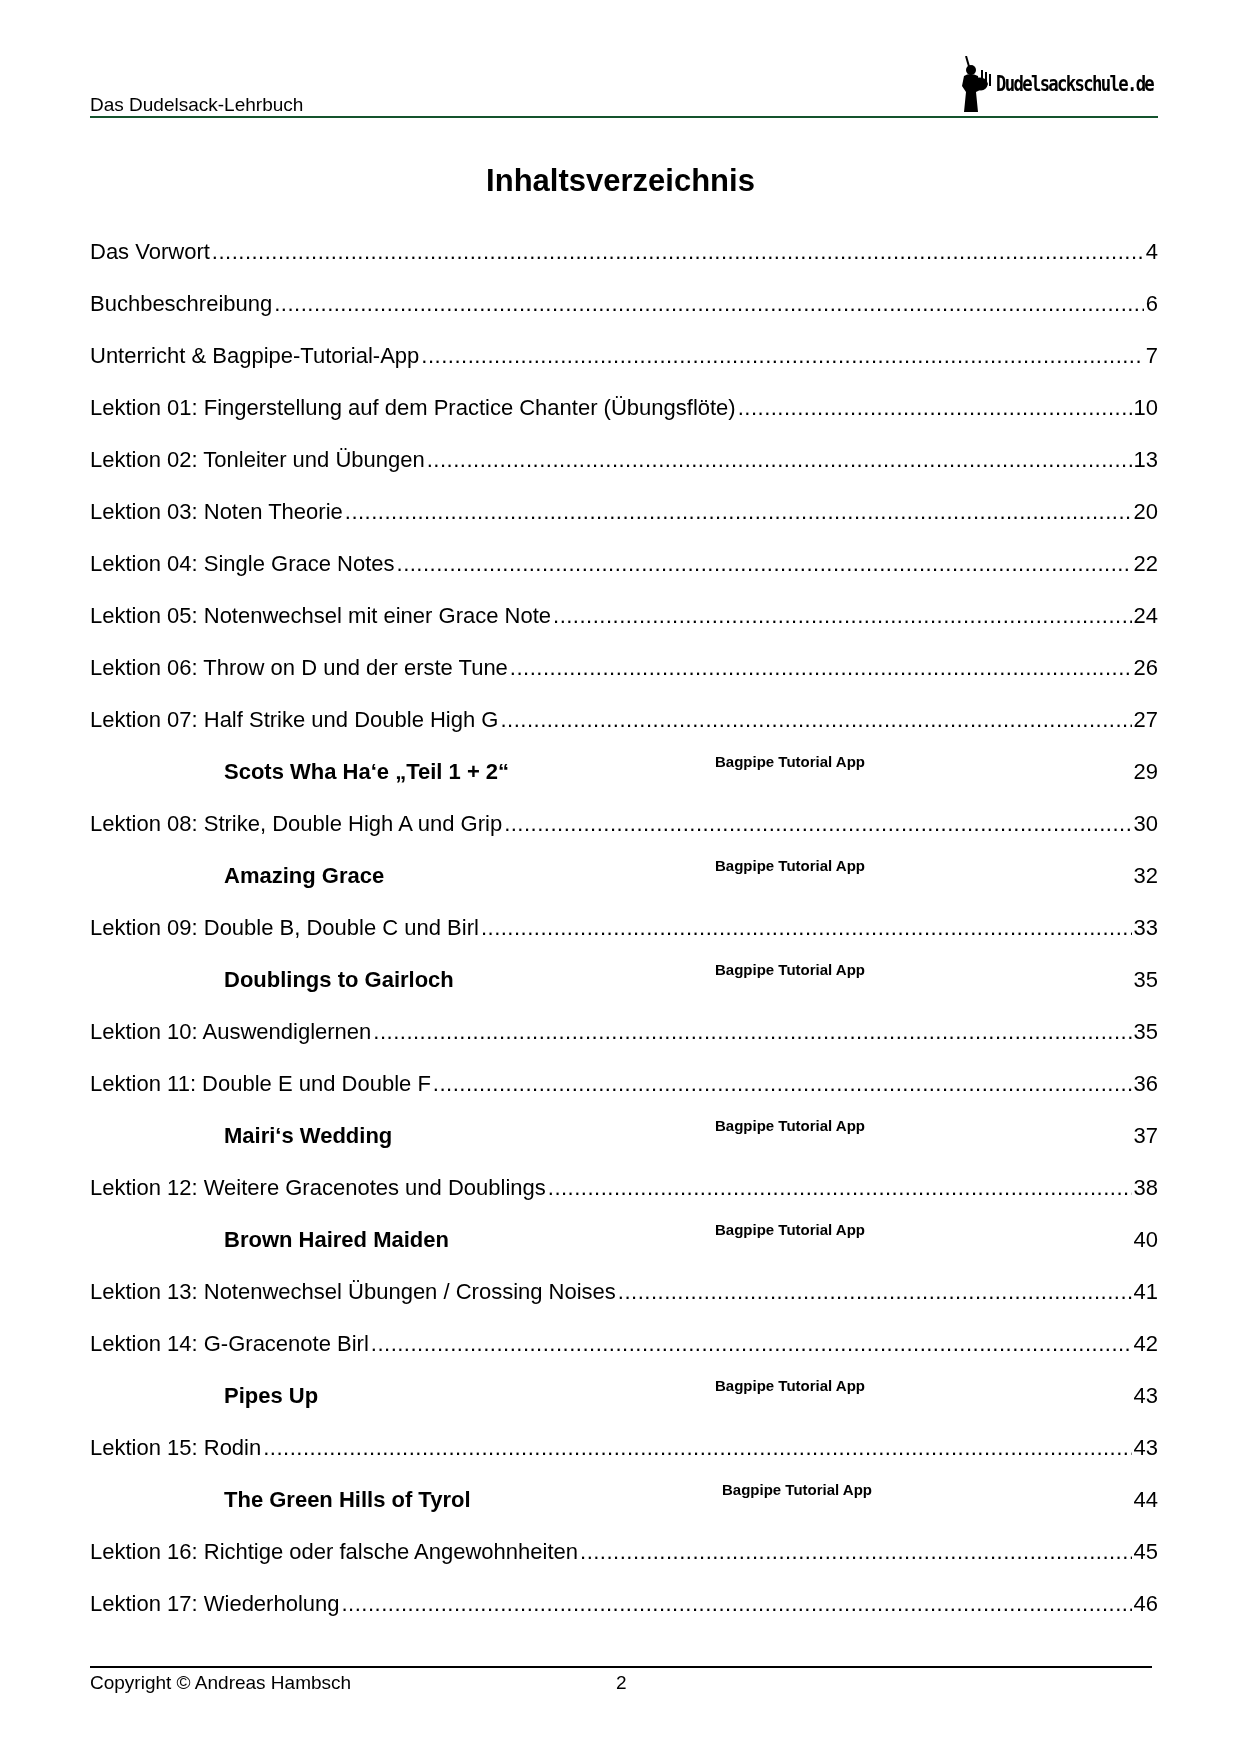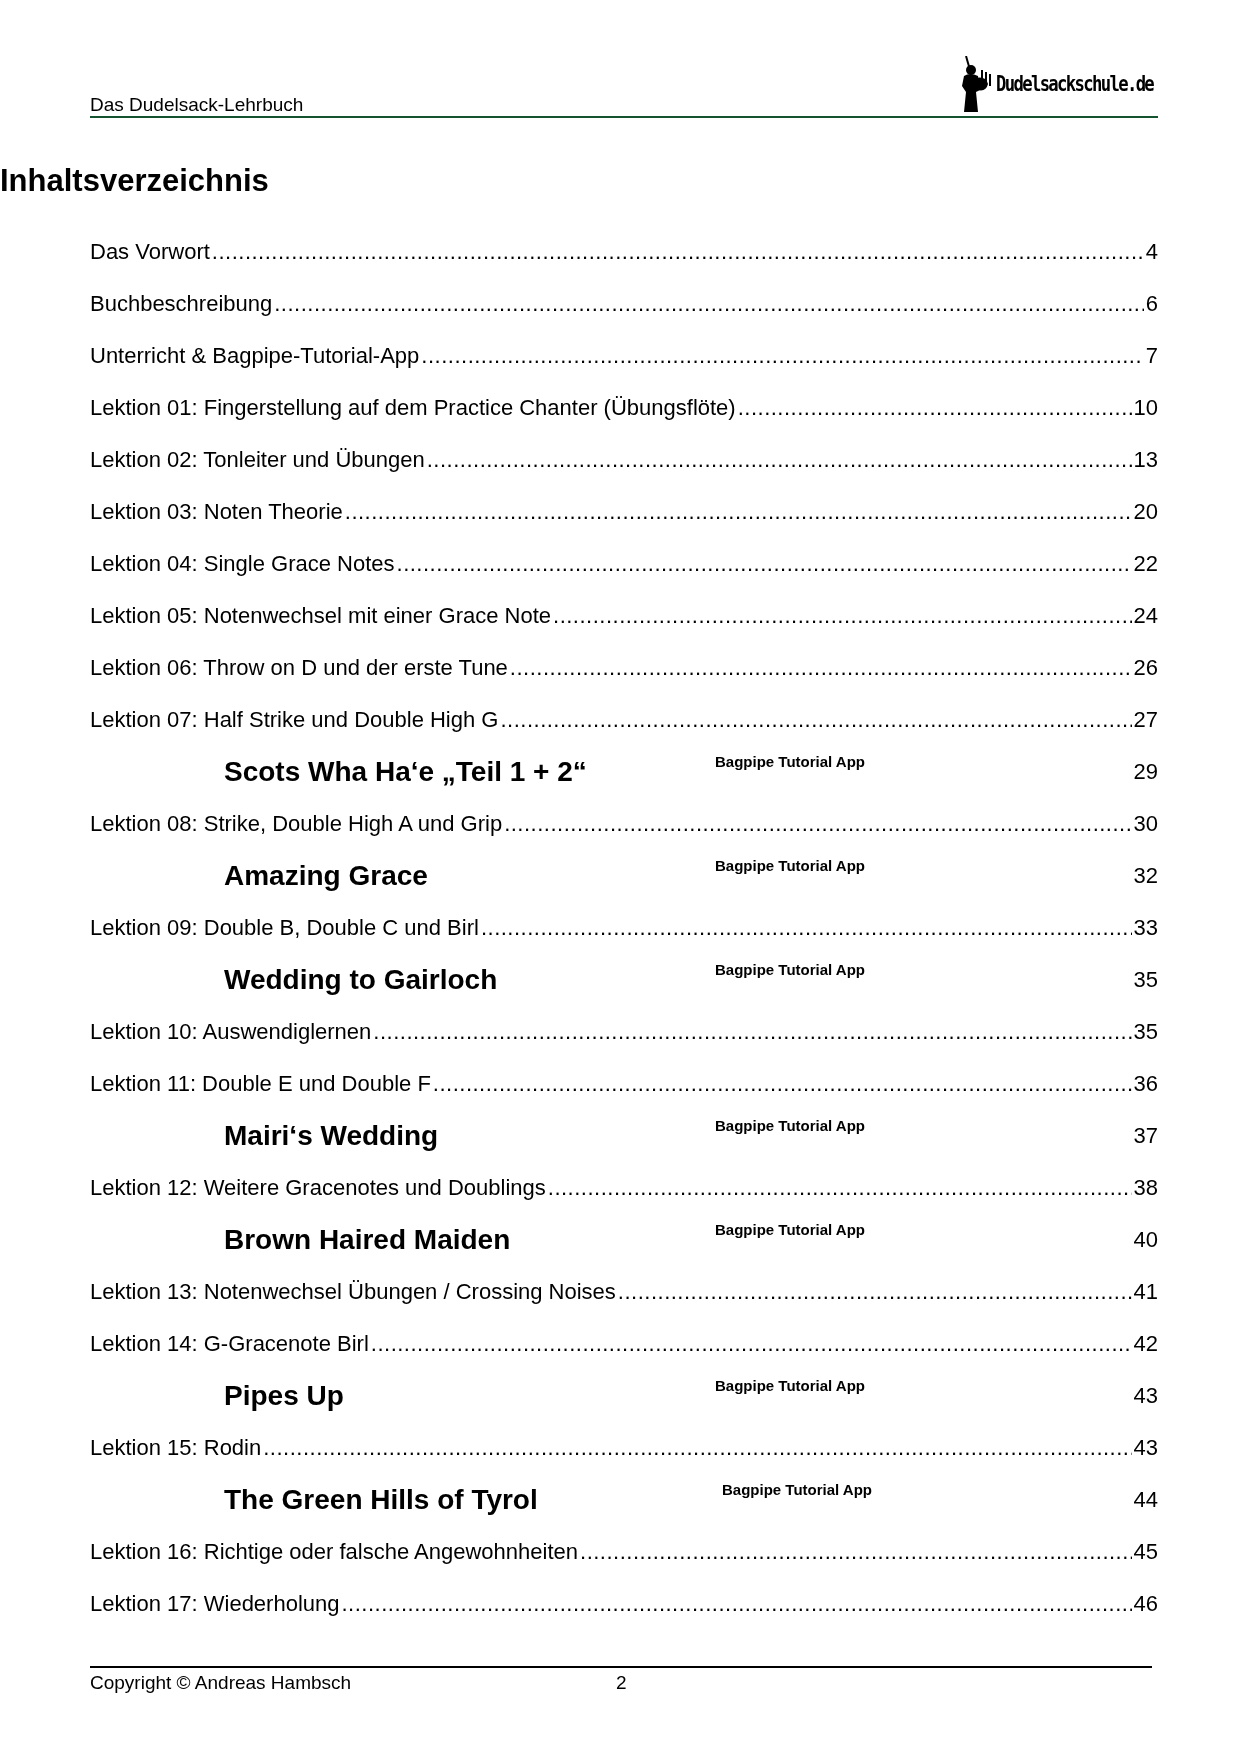--- a/index.html
+++ b/index.html
@@ -1,28 +1,28 @@
 <!DOCTYPE html>
 <html><head>
 <meta charset="utf-8">
 <style>
   html, body { margin:0; padding:0; background:#fff; }
   body { width:1241px; height:1755px; position:relative; font-family:"Liberation Sans", sans-serif; color:#000; overflow:hidden; }
   .header { position:absolute; left:90px; top:50px; width:1068px; height:66px; border-bottom:2px solid #14532d; }
   .header-title { position:absolute; left:0; bottom:0px; font-size:19px; line-height:22px; }
   .logo { position:absolute; right:0; bottom:4px; display:flex; align-items:center; }
   .logo-text { font-family:"DejaVu Sans Mono", monospace; font-weight:bold; font-size:21px; letter-spacing:-2px; transform:scaleX(0.82); transform-origin:left bottom; margin-left:2px; line-height:22px; margin-right:-30px; }
-  .title { position:absolute; left:0; width:1241px; top:163px; text-align:left; font-weight:bold; font-size:31px; }
+  .title { position:absolute; left:0; width:1241px; top:163px; text-align:center; font-weight:bold; font-size:31px; }
   .toc { position:absolute; left:90px; top:226px; width:1068px; }
   .row { height:52px; display:flex; align-items:center; font-size:22px; line-height:28px; position:relative; }
   .row .label { white-space:nowrap; }
   .row .dots { flex:1; overflow:hidden; white-space:nowrap; margin:0 2px; }
   .row .dots::after { content:"........................................................................................................................................................................................................................................................................................"; letter-spacing:0.5px; }
   .row .page { white-space:nowrap; }
-  .row.app .label { position:absolute; left:134px; font-weight:bold; font-size:28px; }
+  .row.app .label { position:absolute; left:134px; font-weight:bold; font-size:22px; }
   .row.app .applabel { position:absolute; left:625px; font-weight:bold; font-size:15px; top:2px; }
   .row.app .page { position:absolute; right:0; }
   .footer-line { position:absolute; left:90px; top:1666px; width:1062px; border-top:2px solid #000; }
   .footer-copy { position:absolute; left:90px; top:1672px; font-size:19px;text-align:center; }
   .footer-page { position:absolute; left:616px; top:1672px; font-size:19px; }
 </style>
 </head>
 <body>
 
 <div class="header">
@@ -108,21 +108,21 @@
       <span class="label">Amazing Grace</span>
       <span class="applabel">Bagpipe Tutorial App</span>
       <span class="page">32</span>
     </div>
   <div class="row">
       <span class="label">Lektion 09: Double B, Double C und Birl</span>
       <span class="dots"></span>
       <span class="page">33</span>
     </div>
   <div class="row app">
-      <span class="label">Wedding to Gairloch</span>
+      <span class="label">Doublings to Gairloch</span>
       <span class="applabel">Bagpipe Tutorial App</span>
       <span class="page">35</span>
     </div>
   <div class="row">
       <span class="label">Lektion 10: Auswendiglernen</span>
       <span class="dots"></span>
       <span class="page">35</span>
     </div>
   <div class="row">
       <span class="label">Lektion 11: Double E und Double F</span>

